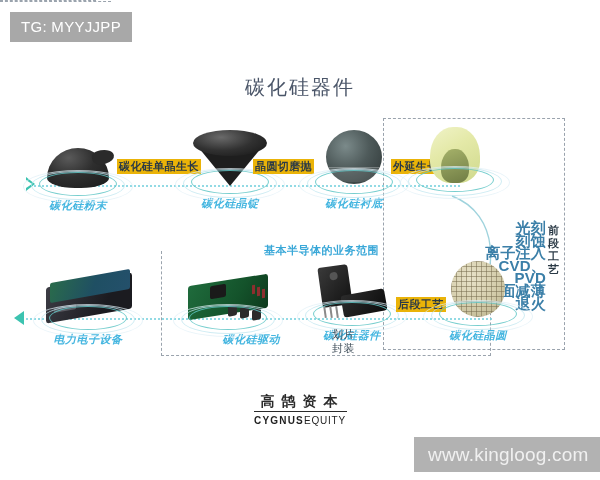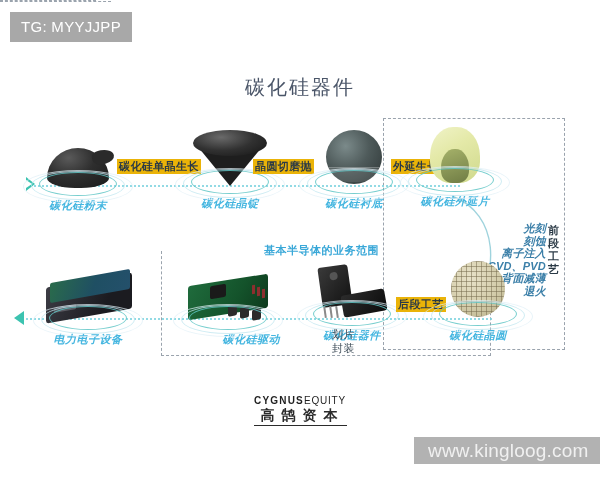--- a/index.html
+++ b/index.html
@@ -29,21 +29,21 @@
     letter-spacing: 0.3px;
     white-space: nowrap;
   }
 
   
   #site-tag {
     position: absolute;
     left: 414px;
     top: 437px;
     width: 186px;
-    height: 27px;
+    height: 35px;
     background: #b2b2b2;
     color: #f0f0f0;
     font-size: 19px;
     display: flex;
     align-items: center;
     padding-left: 14px;
     box-sizing: border-box;
     letter-spacing: 0.2px;
   }
 
@@ -428,26 +428,25 @@
     color: #3b4a56;
   }
 
   
   #process-list {
     position: absolute;
     left: 484px;
     top: 222px;
     width: 62px;
     text-align: right;
-    font-size: 11px;
+    font-size: 15px;
     line-height: 12.6px;
     color: #3b7fa8;
     font-weight: bold;
     letter-spacing: 0.2px;
-    font-style: italic;
   }
 
   
   #curve-svg {
     position: absolute;
     left: 0; top: 0;
     width: 600px; height: 480px;
     pointer-events: none;
   }
 
@@ -543,21 +542,20 @@
 <div class="stage-label" style="left:391px; top:159px;">外延生长</div>
 
 <div class="node" style="left:403px; top:124px;">
   <div class="art">
     <div class="epi"></div>
     <div class="epi-in"></div>
     <div class="ring"></div>
     <div class="ring r2"></div>
     <div class="ring r3"></div>
   </div>
-  <div class="caption">碳化硅外延片</div>
 </div>
 
 <div id="process-list">
   <div>光刻</div>
   <div>刻蚀</div>
   <div>离子注入</div>
   <div>CVD、PVD</div>
   <div>背面减薄</div>
   <div>退火</div>
 </div>
@@ -616,17 +614,17 @@
   <div class="art">
     <div class="sicwafer"></div>
     <div class="ring"></div>
     <div class="ring r2"></div>
     <div class="ring r3"></div>
   </div>
   <div class="caption">碳化硅晶圆</div>
 </div>
 
 <div id="logo">
+  <div id="logo-cn">高鹄资本</div>
   <div id="logo-en"><span>CYGNUS</span><span class="light">EQUITY</span></div>
-  <div id="logo-cn">高鹄资本</div>
 </div>
 
 <div id="site-tag">www.kingloog.com</div>
 
 </body></html>

